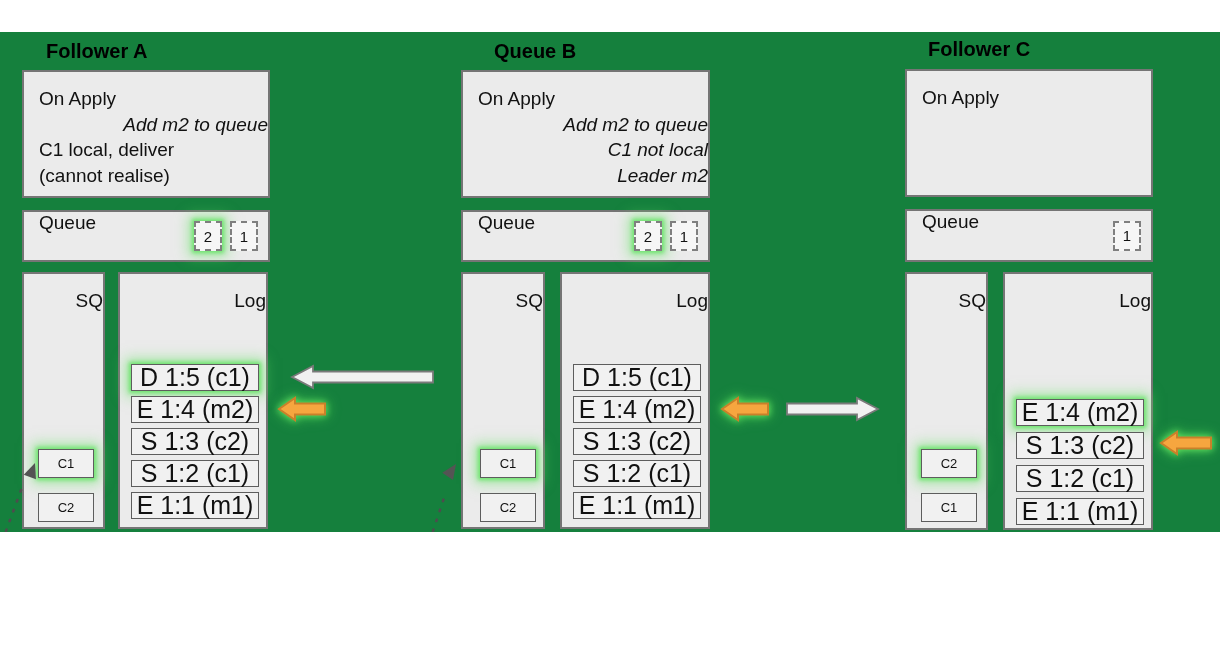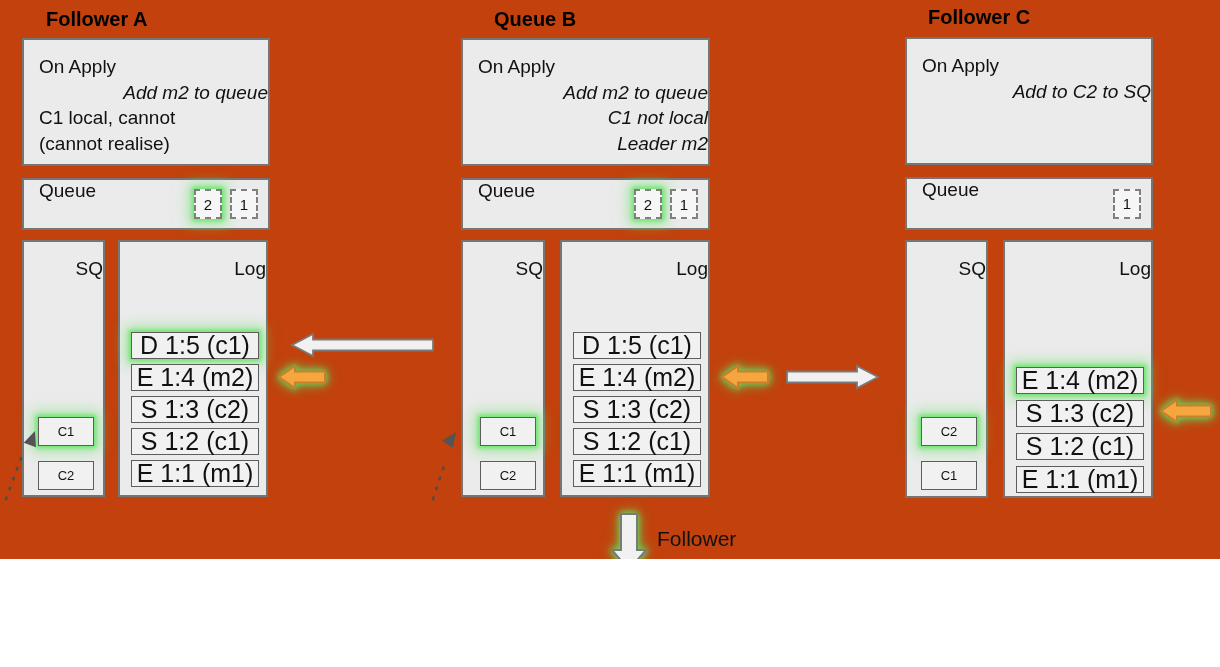--- a/index.html
+++ b/index.html
@@ -1,19 +1,20 @@
 <!DOCTYPE html>
 <html><head>
 <meta charset="utf-8">
 <style>
   html,body{margin:0;padding:0;background:#ffffff;}
   .canvas{
-    position:relative;width:1220px;height:559px;background:#c2410c;
+    position:relative;width:1220px;height:500px;background:#15803d;
     font-family:"Liberation Sans","DejaVu Sans",sans-serif;color:#111;
     overflow:hidden;
+    margin-top:32px;
   }
   .abs{position:absolute;}
   .node-title{font-size:20px;font-weight:bold;color:#000;white-space:nowrap;}
   .panel{
     background:#ebebeb;border:2px solid #757575;box-sizing:border-box;
   }
   .onapply{padding:14px 0 0 15px;font-size:19px;line-height:25.5px;}
   .onapply .line{display:block;white-space:nowrap;}
   .it{font-style:italic;text-align:right;}
   .queue{display:flex;align-items:flex-start;}
@@ -49,21 +50,21 @@
 </head>
 <body>
 
 <div class="canvas">
 
   <div class="abs node-title" style="left:46px;top:8px;">Follower A</div>
 
   <div class="abs panel onapply" style="left:22px;top:38px;width:248px;height:128px;">
     <span class="line">On Apply</span>
     <span class="line it">Add m2 to queue</span>
-    <span class="line">C1 local, cannot</span>
+    <span class="line">C1 local, deliver</span>
     <span class="line">(cannot realise)</span>
   </div>
 
   <div class="abs panel queue" style="left:22px;top:178px;width:248px;height:52px;">
     <span class="queue-label">Queue</span>
     <span class="queue-items">
       <span class="qitem glow">2</span>
       <span class="qitem">1</span>
     </span>
   </div>
@@ -112,21 +113,20 @@
     <span class="log-entry" style="top:122px;">E 1:4 (m2)</span>
     <span class="log-entry" style="top:154px;">S 1:3 (c2)</span>
     <span class="log-entry" style="top:186px;">S 1:2 (c1)</span>
     <span class="log-entry" style="top:218px;">E 1:1 (m1)</span>
   </div>
 
   <div class="abs node-title" style="left:928px;top:6px;">Follower C</div>
 
   <div class="abs panel onapply" style="left:905px;top:37px;width:248px;height:128px;">
     <span class="line">On Apply</span>
-    <span class="line it">Add to C2 to SQ</span>
   </div>
 
   <div class="abs panel queue" style="left:905px;top:177px;width:248px;height:53px;">
     <span class="queue-label">Queue</span>
     <span class="queue-items">
       <span class="qitem">1</span>
     </span>
   </div>
 
   <div class="abs panel" style="left:905px;top:240px;width:83px;height:258px;">

